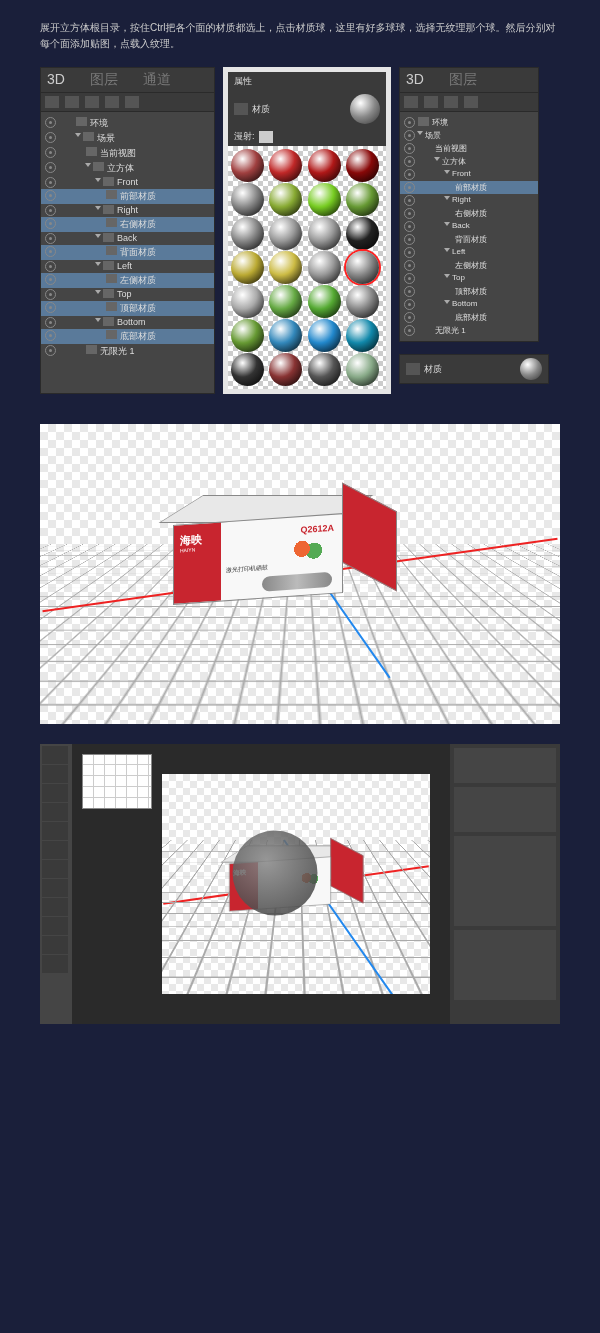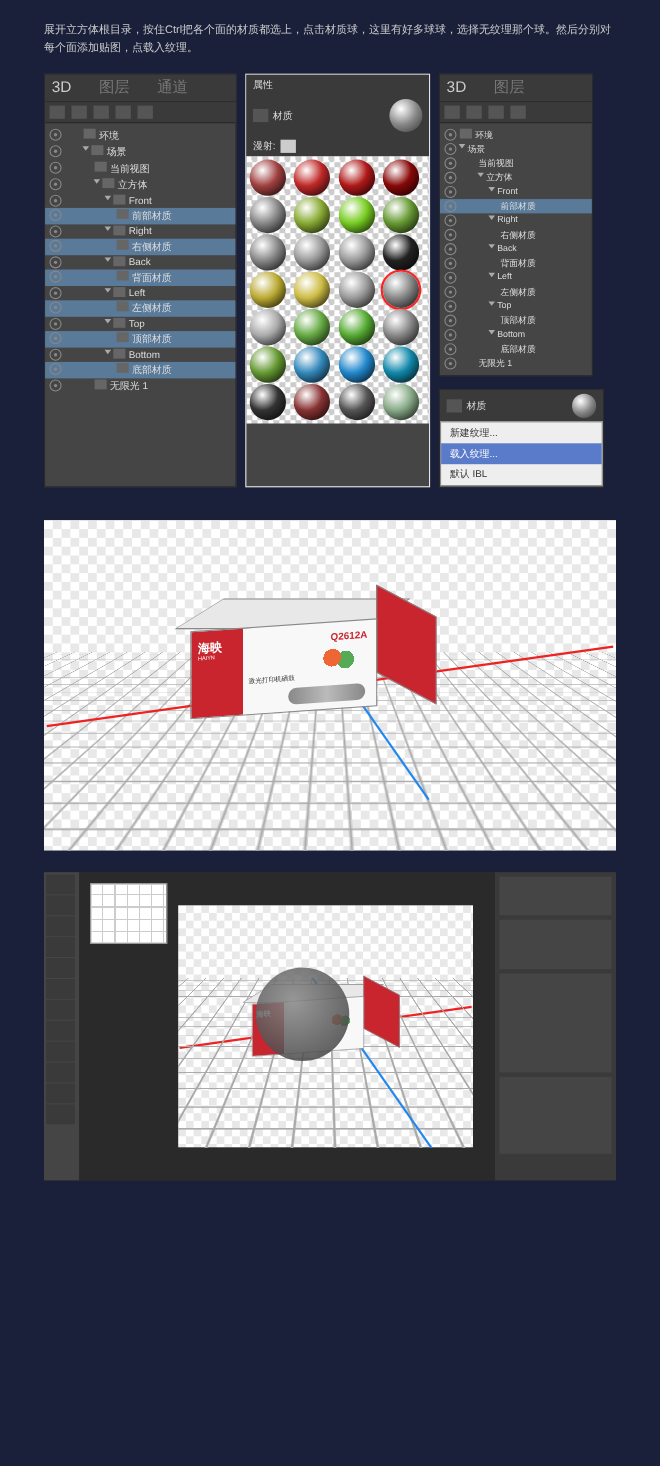--- a/index.html
+++ b/index.html
@@ -19,21 +19,21 @@
 .tree-row{display:flex;align-items:flex-start;padding:1px 4px;gap:3px;white-space:nowrap}
 .tree-row.sel{background:#5a7a9a}
 .eye{width:11px;height:11px;border:1px solid #888;border-radius:50%;flex-shrink:0;position:relative}
 .eye::after{content:"";width:3px;height:3px;background:#888;border-radius:50%;position:absolute;top:3px;left:3px}
 .indent1{padding-left:14px}.indent2{padding-left:24px}.indent3{padding-left:34px}.indent4{padding-left:44px}
 .arrow{width:0;height:0;border-left:4px solid #aaa;border-top:3px solid transparent;border-bottom:3px solid transparent;flex-shrink:0}
 .arrow.down{transform:rotate(90deg)}
 .folder-ico{width:11px;height:9px;background:#666;flex-shrink:0}
 
 
-.mat-panel{background:#454545;border:1px solid #e5e5e5;width:168px}
+.mat-panel{background:#454545;border:5px solid #e5e5e5;width:168px}
 .mat-header{background:#3a3a3a;padding:3px 6px;font-size:9px;display:flex;gap:4px;align-items:center}
 .sphere-big{width:30px;height:30px;border-radius:50%;background:radial-gradient(circle at 35% 30%,#fff,#888 50%,#333);margin-left:auto}
 .mat-grid{display:grid;grid-template-columns:repeat(4,1fr);gap:1px;padding:3px;background:repeating-conic-gradient(#ccc 0 25%,#fff 0 50%) 0 0/10px 10px}
 .sphere{width:33px;height:33px;border-radius:50%;position:relative}
 .sphere.circled{box-shadow:0 0 0 2px #f22}
 
 
 .ctx-panel{background:#454545;border:1px solid #2a2a2a;width:150px;margin-top:6px}
 .ctx-menu{background:#eee;border:1px solid #888;font-size:9px}
 .ctx-item{padding:3px 8px;color:#333}
@@ -361,25 +361,20 @@
             </div>
       </div>
     </div>
 
     <div class="ctx-panel">
       <div class="mat-header">
             <span class="tb-ico"></span>
             <span>材质</span>
             <span class="sphere-big" style="width:22px;height:22px"></span>
           </div>
-      <div class="ctx-menu">
-        <div class="ctx-item">新建纹理...</div>
-        <div class="ctx-item hl">载入纹理...</div>
-        <div class="ctx-item">默认 IBL</div>
-      </div>
     </div>
   </div>
 
 </div>
 
 <div class="viewport">
   <div class="vp-scene">
     <div class="grid-floor"></div>
     <div class="axis-r"></div>
     <div class="axis-b"></div>

